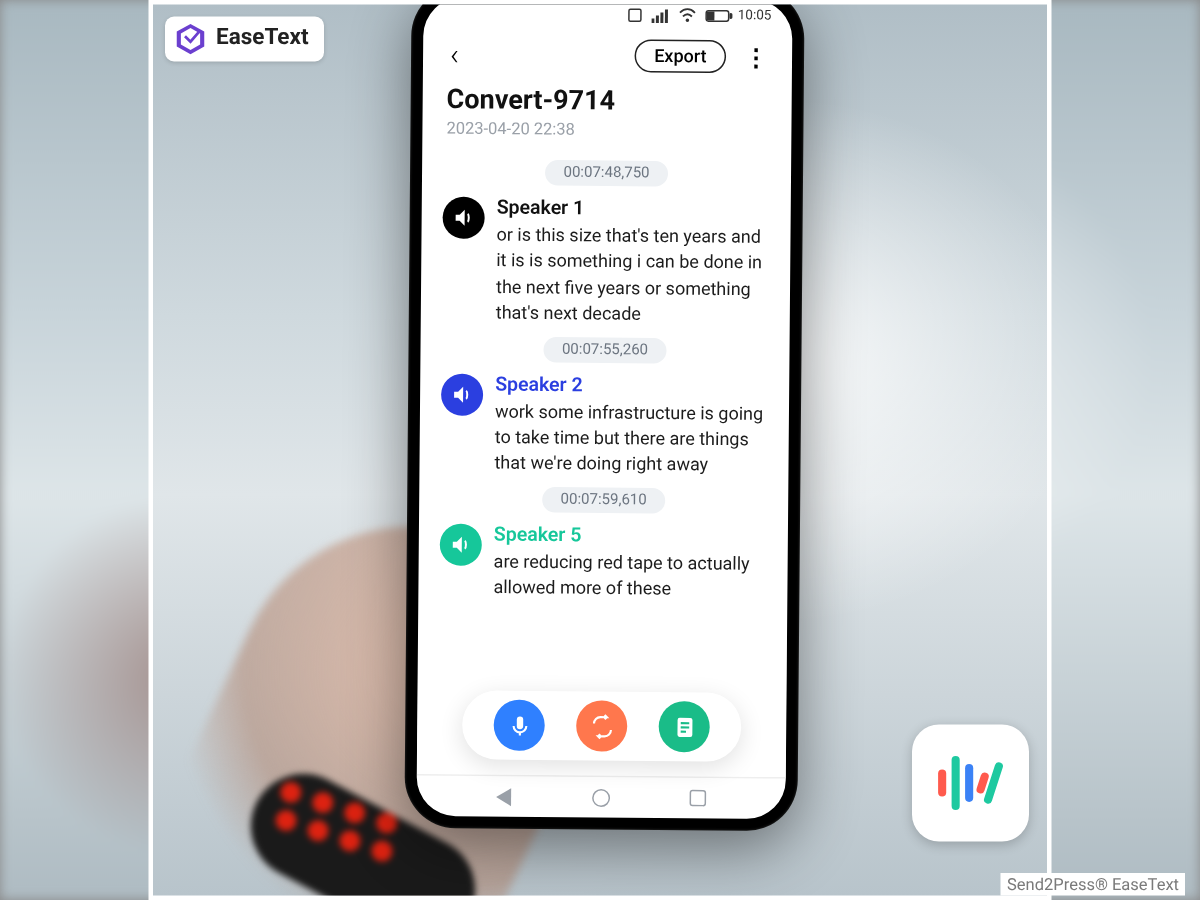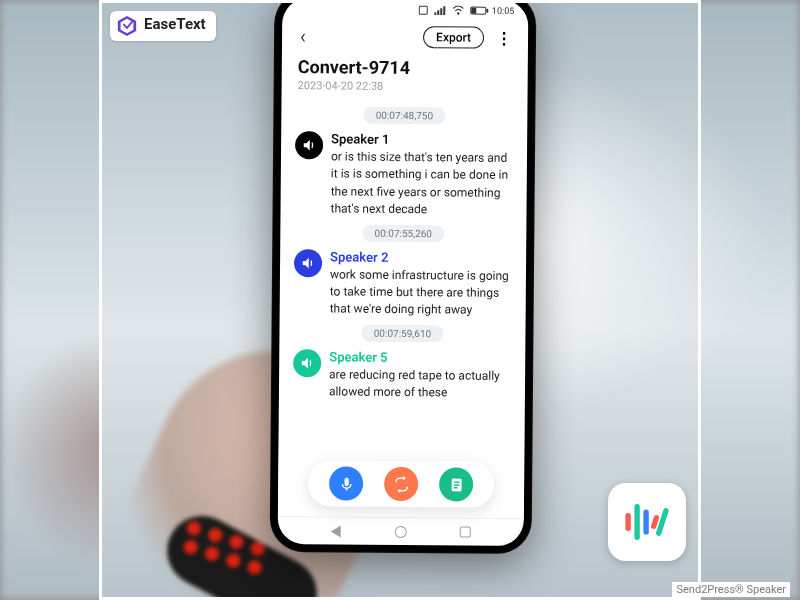--- a/index.html
+++ b/index.html
@@ -321,13 +321,13 @@
           <span class="nav-circ"></span>
           <span class="nav-sq"></span>
         </div>
 
       </div>
     </div>
 
   </div>
 </div>
 
-<div class="credit">Send2Press® Speaker</div>
+<div class="credit">Send2Press® EaseText</div>
 
 </body></html>

